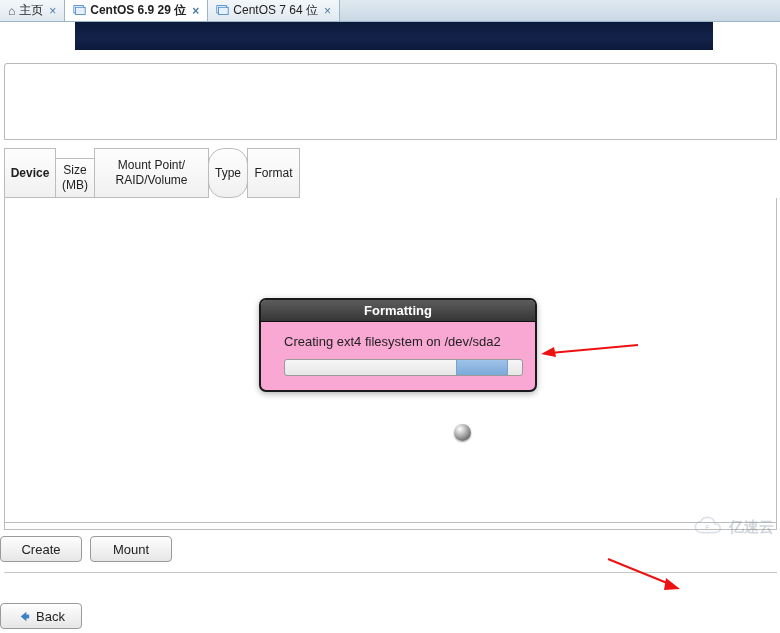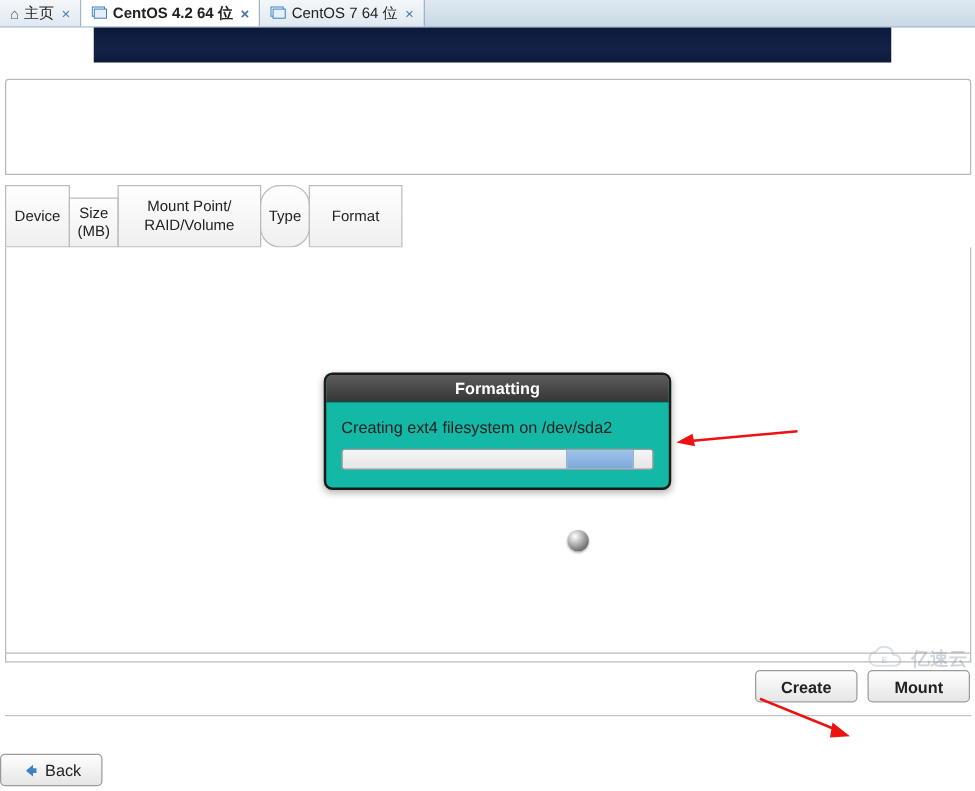--- a/index.html
+++ b/index.html
@@ -75,61 +75,61 @@
       padding: 4px 6px;
       font-size: 12px;
       color: #222;
       text-align: center;
       display: flex;
       align-items: center;
       justify-content: center;
       line-height: 1.25;
       margin-left: -1px;
     }
-    .th:first-child { margin-left: 0; }
+    .th:first-child { margin-left: 0; font-weight: bold; }
     .th.device { width: 52px; }
     .th.size   { width: 40px; margin-top: 10px; }
     .th.mount  { width: 115px; }
     .th.type   { width: 40px; border-radius: 16px; }
-    .th.format { width: 75px; }
+    .th.format { width: 53px; }
 
     
     .main-area {
       margin: 0 0 0 4px;
       width: 773px;
       height: 325px;
       border: 1px solid #bcbcbc;
       border-top: none;
       background: #fff;
       position: relative;
     }
 
     
     .dialog {
       position: absolute;
       left: 254px;
       top: 100px;
       width: 278px;
       border: 2px solid #1a1a1a;
       border-radius: 7px;
-      background: #14b8a6;
+      background: #f9a8d4;
       box-shadow: 0 2px 6px rgba(0,0,0,.3);
     }
     .dialog-title {
       background: linear-gradient(#5c5c5c, #363636);
       color: #fff;
       font-weight: bold;
       font-size: 13px;
       text-align: center;
       padding: 3px 0;
       border-radius: 5px 5px 0 0;
       border-bottom: 1px solid #111;
     }
     .dialog-body {
-      padding: 12px 12px 14px 12px;
+      padding: 12px 12px 14px 23px;
     }
     .dialog-msg {
       font-size: 13px;
       color: #222;
       text-align: left;
       margin-bottom: 10px;
     }
     .progress {
       height: 17px;
       border: 1px solid #9a9a9a;
@@ -170,24 +170,22 @@
       width: 773px;
       height: 7px;
       border: 1px solid #bcbcbc;
       border-top: none;
       background: #fff;
     }
 
     
     .btn-row {
       display: flex;
-      justify-content: flex-end;
       padding: 6px 4px 0 0;
       gap: 8px;
-      font-weight: bold;
     }
     .btn {
       min-width: 82px;
       height: 26px;
       border: 1px solid #9a9a9a;
       border-radius: 4px;
       background: linear-gradient(#fefefe, #e6e6e6);
       font-size: 13px;
       color: #222;
       display: flex;
@@ -242,21 +240,21 @@
     <span>主页</span>
     <span class="close">×</span>
   </div>
   <div class="tab active">
     <span class="vm-ico">
       <svg viewBox="0 0 16 16">
           <rect x="1" y="2" width="12" height="9" fill="#fff" stroke="#3b81c4" stroke-width="1"></rect>
           <rect x="3" y="4" width="12" height="9" fill="#e6f0fa" stroke="#3b81c4" stroke-width="1"></rect>
         </svg>
     </span>
-    <span>CentOS 4.2 64 位</span>
+    <span>CentOS 6.9 29 位</span>
     <span class="close">×</span>
   </div>
   <div class="tab">
     <span class="vm-ico">
       <svg viewBox="0 0 16 16">
           <rect x="1" y="2" width="12" height="9" fill="#fff" stroke="#3b81c4" stroke-width="1"></rect>
           <rect x="3" y="4" width="12" height="9" fill="#e6f0fa" stroke="#3b81c4" stroke-width="1"></rect>
         </svg>
     </span>
     <span>CentOS 7 64 位</span>

